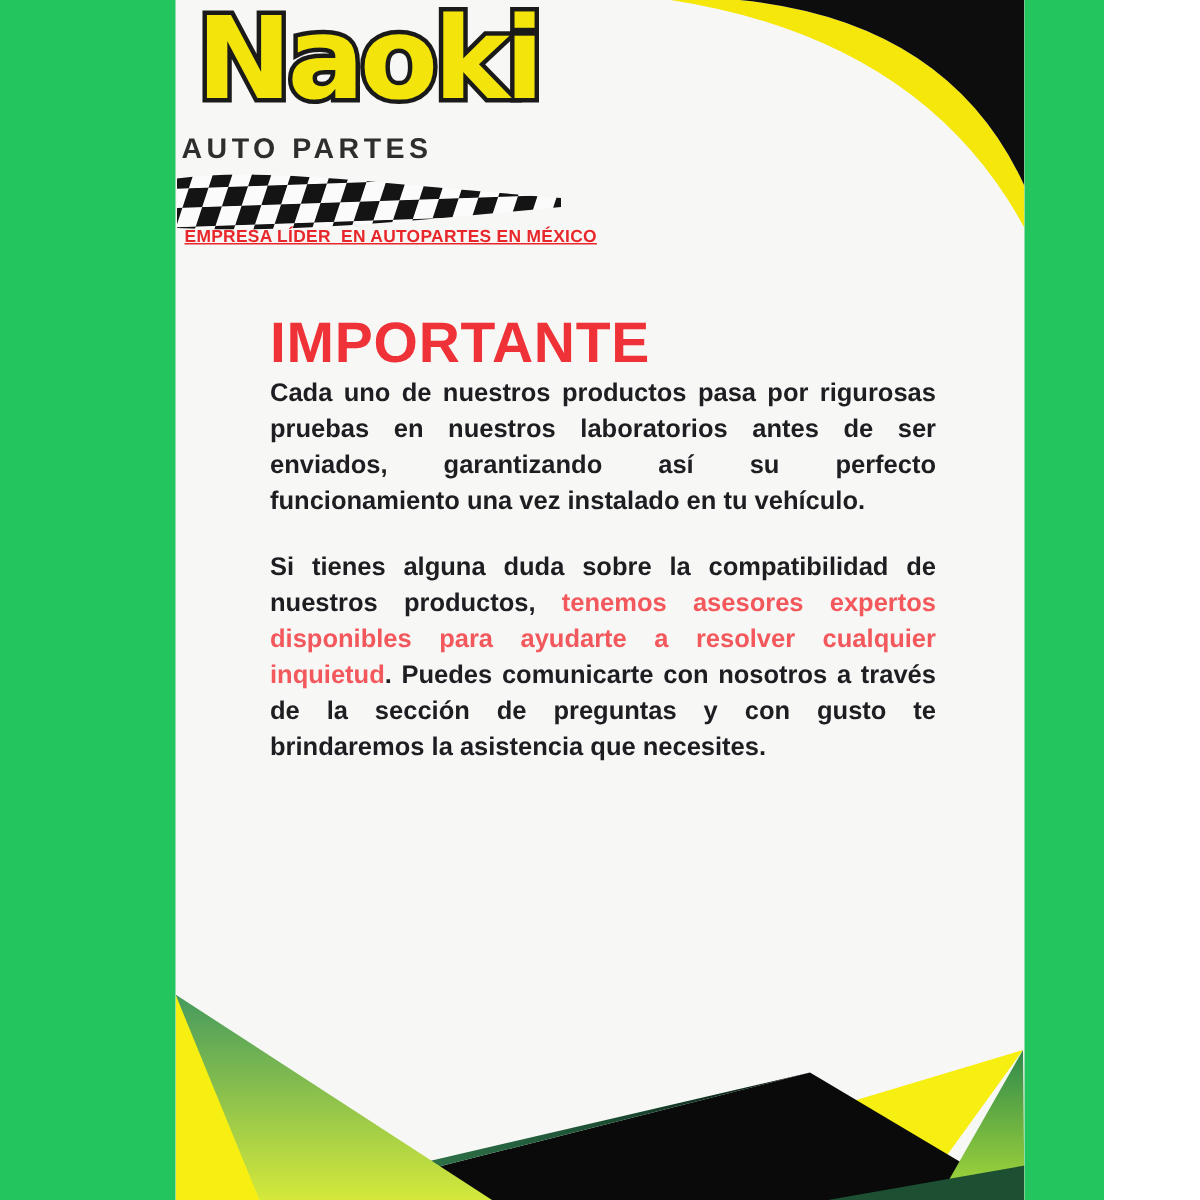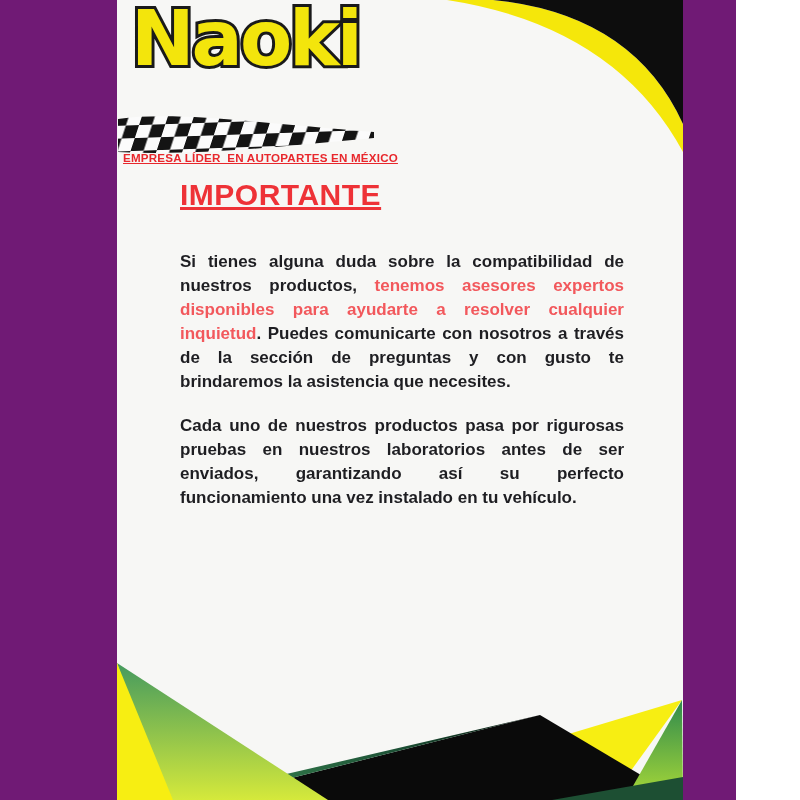--- a/index.html
+++ b/index.html
@@ -1,32 +1,32 @@
 <!DOCTYPE html>
 <html><head>
 <meta charset="utf-8">
 <style>
   html,body{margin:0;padding:0;background:#ffffff;}
-  .canvas{position:relative;width:736px;height:800px;background:#701a75;overflow:hidden;
+  .canvas{position:relative;width:736px;height:800px;background:#22c55e;overflow:hidden;
           font-family:"Liberation Sans",sans-serif;}
   .panel{position:absolute;left:117px;top:0;width:566px;height:800px;background:#f7f7f5;overflow:hidden;}
 
   
   .logo-text{position:absolute;left:14px;top:-6px;
     font-family:"DejaVu Sans",sans-serif;font-weight:bold;font-size:76px;letter-spacing:-3px;
     color:#f3e50c;-webkit-text-stroke:6px #1a1a1a;paint-order:stroke fill;}
   .logo-sub{position:absolute;left:4px;top:89px;
     font-size:19px;font-weight:bold;letter-spacing:3px;color:#2e2e2e;white-space:nowrap;}
   .flag{position:absolute;left:0px;top:113px;}
   .tagline{position:absolute;left:6px;top:151px;
     font-size:11.6px;font-weight:bold;color:#e8272c;white-space:pre;letter-spacing:.2px;text-decoration:underline;}
 
   
-  .heading{position:absolute;left:63px;top:178px;
-    font-size:30px;font-weight:800;color:#ee3237;letter-spacing:.5px;text-decoration:underline;}
+  .heading{position:absolute;left:63px;top:208px;
+    font-size:38px;font-weight:800;color:#ee3237;letter-spacing:.5px;}
   .body{position:absolute;left:63px;top:250px;width:444px;
     font-size:17px;line-height:24px;font-weight:bold;color:#1e1e22;text-align:justify;}
   .body p{margin:0 0 20px 0;}
   .body p:last-child{margin-bottom:0;}
   .hl{color:#f2585c;}
 
   
   .corner-tr{position:absolute;top:0;right:0;display:block;}
   .bottom-deco{position:absolute;left:0;bottom:0;display:block;}
 </style>
@@ -35,39 +35,40 @@
 
 <div class="canvas">
   <div class="panel">
 
     <svg class="corner-tr" width="236" height="155" viewBox="0 0 236 155">
       <path d="M0,0 L46,0 Q186,14 236,124 L236,152 Q168,26 0,0 Z" fill="#f5e70a"></path>
       <path d="M46,0 L236,0 L236,124 Q186,14 46,0 Z" fill="#0d0d0d"></path>
     </svg>
 
     <div class="logo-text">Naoki</div>
+    <div class="logo-sub">AUTO PARTES</div>
 
     <svg class="flag" width="258" height="42" viewBox="0 0 258 42">
       <defs>
         <pattern id="chk" width="26" height="26" patternUnits="userSpaceOnUse" patternTransform="skewX(-20) rotate(-2)">
           <rect width="26" height="26" fill="#fbfbfb"></rect>
           <rect x="0" y="0" width="13" height="13" fill="#141414"></rect>
           <rect x="13" y="13" width="13" height="13" fill="#141414"></rect>
         </pattern>
       </defs>
       <path d="M1,6 C60,-2 140,10 257,19 L257,25 C170,33 80,43 1,39 Z" fill="url(#chk)"></path>
     </svg>
 
     <div class="tagline">EMPRESA LÍDER  EN AUTOPARTES EN MÉXICO</div>
 
     <div class="heading">IMPORTANTE</div>
 
     <div class="body">
+      <p>Cada uno de nuestros productos pasa por rigurosas pruebas en nuestros laboratorios antes de ser enviados, garantizando así su perfecto funcionamiento una vez instalado en tu vehículo.</p>
       <p><span>Si tienes alguna duda sobre la compatibilidad de nuestros productos, </span><span class="hl">tenemos asesores expertos disponibles para ayudarte a resolver cualquier inquietud</span><span>. Puedes comunicarte con nosotros a través de la sección de preguntas y con gusto te brindaremos la asistencia que necesites.</span></p>
-      <p>Cada uno de nuestros productos pasa por rigurosas pruebas en nuestros laboratorios antes de ser enviados, garantizando así su perfecto funcionamiento una vez instalado en tu vehículo.</p>
     </div>
 
     <svg class="bottom-deco" width="566" height="150" viewBox="0 0 566 150">
       <defs>
         <linearGradient id="gLeft" x1="0" y1="13" x2="0" y2="150" gradientUnits="userSpaceOnUse">
           <stop offset="0" stop-color="#459a5e"></stop>
           <stop offset="1" stop-color="#d5e93b"></stop>
         </linearGradient>
         <linearGradient id="gRight" x1="0" y1="50" x2="0" y2="150" gradientUnits="userSpaceOnUse">
           <stop offset="0" stop-color="#2f8a4d"></stop>

